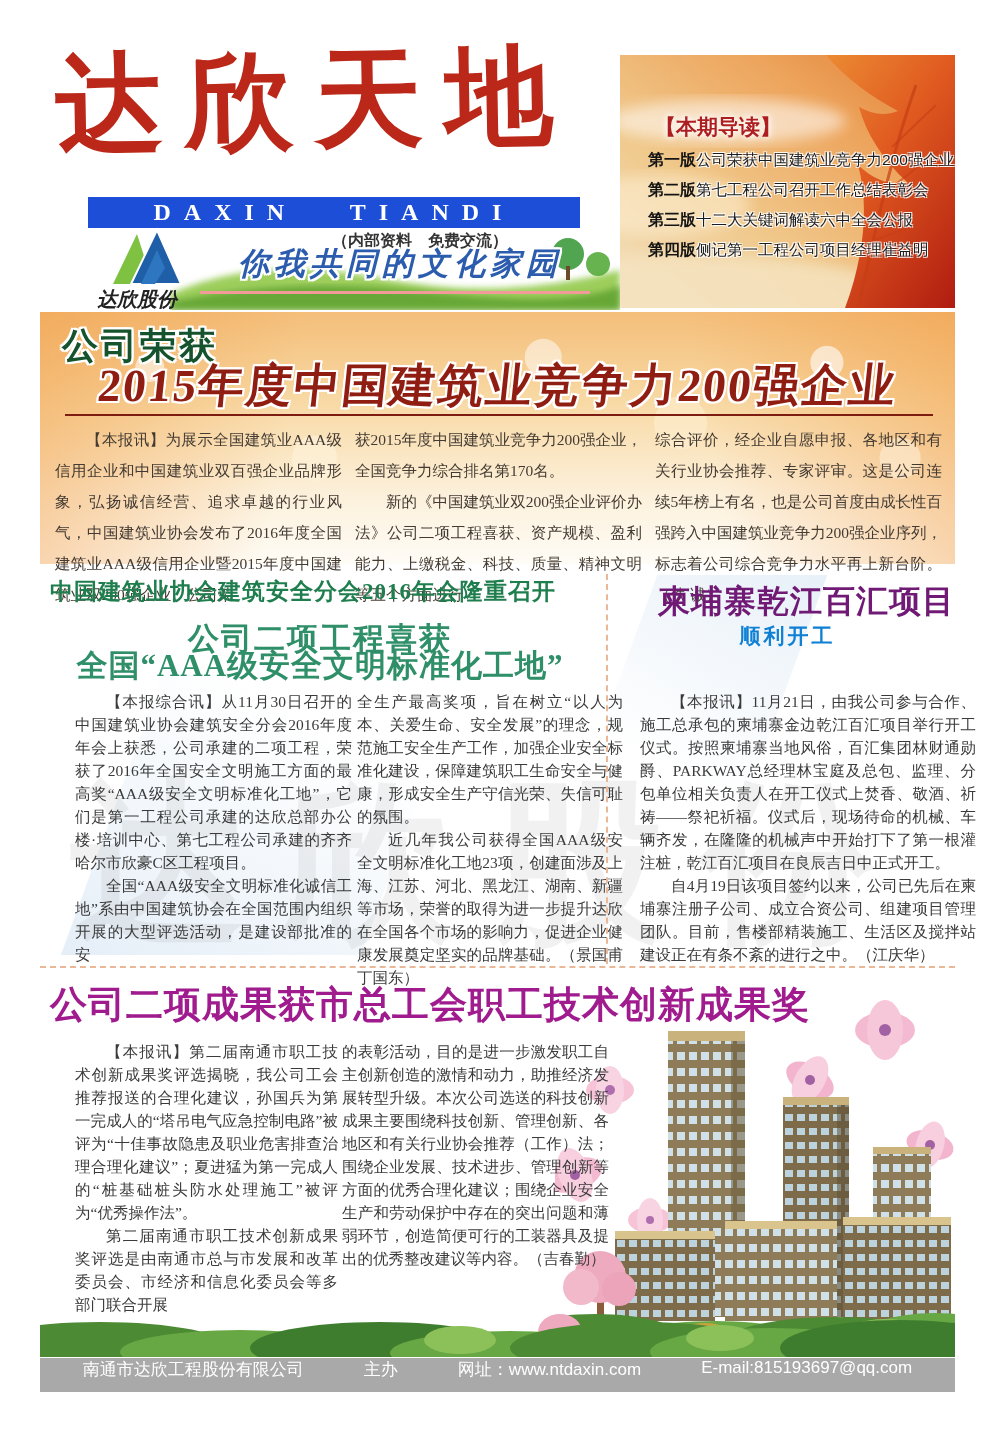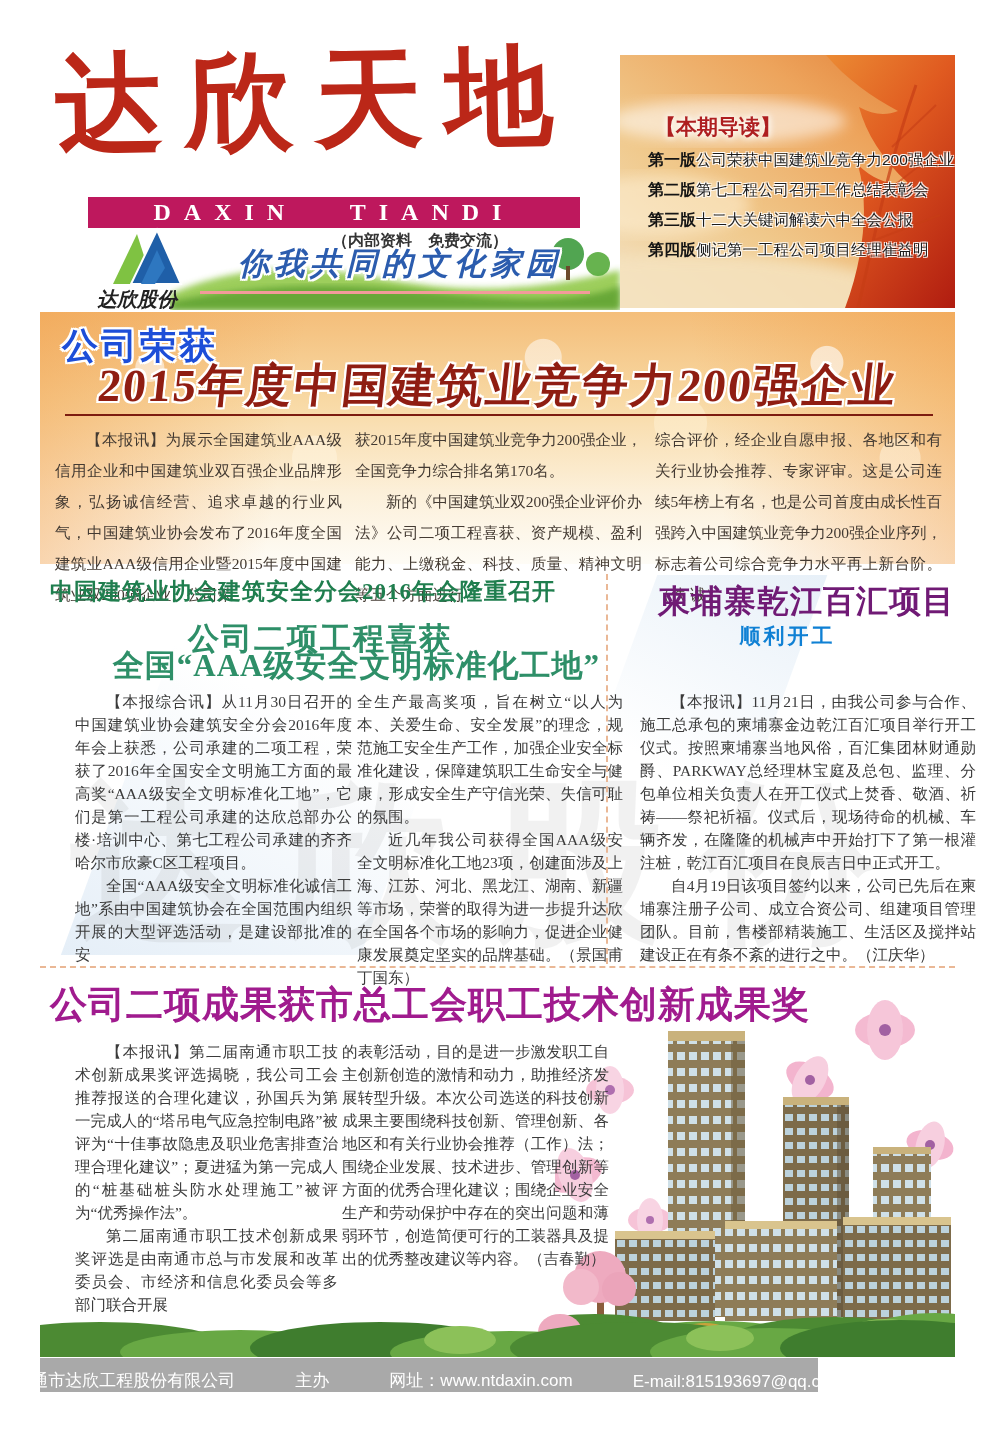--- a/index.html
+++ b/index.html
@@ -12,21 +12,21 @@
   .ow1{text-shadow:-1px -1px 0 rgba(255,255,255,.9),1px -1px 0 rgba(255,255,255,.9),
       -1px 1px 0 rgba(255,255,255,.9),1px 1px 0 rgba(255,255,255,.9);}
   p{margin:0;text-indent:2em;text-align:justify;}
   p.cont{text-indent:0;}
   .bodytext{font-size:15.5px;line-height:23px;color:#3a3a3a;margin-left:20px;}
   .leadtext{font-size:15.5px;line-height:31px;color:#433a32;}
 
   
   .mast-title{left:55px;top:42px;font-size:108px;line-height:1.1;font-weight:bold;
       color:#bb2718;letter-spacing:22px;transform:rotate(-1deg);white-space:nowrap;}
-  .en-bar{left:88px;top:197px;width:492px;height:31px;background:#be185d;color:#fff;
+  .en-bar{left:88px;top:197px;width:492px;height:31px;background:#1d4ed8;color:#fff;
       display:flex;align-items:center;justify-content:center;font-weight:bold;
       font-size:24px;letter-spacing:13px;word-spacing:34px;}
   .subtitle{left:230px;top:231px;width:380px;text-align:center;font-weight:bold;
       font-size:16px;color:#333;}
   .slogan{left:185px;top:243px;width:430px;text-align:center;font-size:31px;font-weight:bold;
       font-style:italic;color:#2b5cae;letter-spacing:5px;white-space:nowrap;}
   .slogan-line{left:200px;top:291px;width:390px;height:3px;background:#f29a9a;}
   .daterow{left:215px;top:294px;width:400px;display:flex;justify-content:center;gap:80px;
       font-size:17px;font-weight:bold;color:#4a4a4a;}
   .logo-label{left:62px;top:286px;width:150px;text-align:center;font-size:20px;
@@ -48,61 +48,61 @@
       radial-gradient(circle at 30% 58%, rgba(255,243,220,.6) 0 22px, transparent 23px),
       radial-gradient(circle at 55% 18%, rgba(255,255,255,.5) 0 18px, transparent 19px),
       radial-gradient(circle at 70% 44%, rgba(255,240,210,.55) 0 26px, transparent 27px),
       radial-gradient(circle at 86% 20%, rgba(255,255,255,.6) 0 16px, transparent 17px),
       radial-gradient(circle at 94% 58%, rgba(255,245,225,.5) 0 20px, transparent 21px),
       linear-gradient(100deg, rgba(240,150,60,.45), transparent 28%),
       linear-gradient(260deg, rgba(240,150,60,.45), transparent 28%),
       linear-gradient(180deg,#f4be7a 0%,#f8d9a4 35%,#fcf0da 72%,#fefcf6 100%);}
   .wmTri{left:380px;top:335px;width:0;height:0;border-left:130px solid transparent;
       border-right:130px solid transparent;border-bottom:215px solid rgba(248,223,178,.45);}
-  .lead-t1{left:62px;top:322px;font-size:36px;font-weight:bold;color:#1d4ed8;letter-spacing:3px;}
+  .lead-t1{left:62px;top:322px;font-size:36px;font-weight:bold;color:#14532d;letter-spacing:3px;}
   .lead-t2{left:40px;top:355px;width:915px;text-align:center;font-size:46px;font-weight:bold;
       color:#8f1d12;letter-spacing:2px;transform:skewX(-6deg);white-space:nowrap;}
   .lead-rule{left:65px;top:414px;width:868px;height:2px;background:#7d1c10;}
   .lead-c1{left:55px;top:424px;width:287px;}
   .lead-c2{left:355px;top:424px;width:287px;}
   .lead-c3{left:655px;top:424px;width:287px;}
 
   
   .wmA{left:130px;top:575px;width:300px;height:380px;transform:skewX(-20deg);
       background:linear-gradient(25deg, rgba(203,222,240,.5), rgba(203,222,240,0) 60%);}
   .wmB{left:610px;top:575px;width:170px;height:260px;transform:skewX(-20deg);
       background:linear-gradient(205deg, rgba(203,222,240,.45), rgba(203,222,240,0) 70%);}
   .wm-text{left:70px;top:745px;font-size:175px;font-weight:bold;letter-spacing:35px;
       color:rgba(150,150,150,.13);white-space:nowrap;}
   .safety-kicker{left:50px;top:576px;font-size:23px;font-weight:bold;color:#1f7e4e;letter-spacing:1px;}
   .safety-t1{left:40px;top:606px;width:560px;text-align:center;font-size:31px;font-weight:bold;
       color:#2e8f68;letter-spacing:2px;margin-top:12px;}
-  .safety-t2{left:40px;top:645px;width:560px;text-align:right;font-size:31px;font-weight:bold;
+  .safety-t2{left:40px;top:645px;width:560px;text-align:center;font-size:31px;font-weight:bold;
       color:#2e8f68;letter-spacing:1px;white-space:nowrap;}
   .safety-c1{left:55px;top:690px;width:277px;}
   .safety-c2{left:337px;top:690px;width:266px;}
   .v-dash{left:606px;top:574px;height:390px;width:0;border-left:2px dashed #eab896;}
   .h-dash{left:40px;top:966px;width:915px;height:0;border-top:2px dashed #eab896;}
   .camb-t1{left:620px;top:580px;width:335px;text-align:right;font-size:32px;font-weight:bold;
       color:#701a75;letter-spacing:1px;white-space:nowrap;}
   .camb-t2{left:620px;top:622px;width:335px;text-align:center;font-size:21px;font-weight:bold;
       color:#0f80d4;letter-spacing:3px;}
   .camb-body{left:620px;top:690px;width:336px;}
 
   
   .award-title{left:50px;top:980px;font-size:37px;font-weight:bold;color:#a01b8e;
       letter-spacing:1px;white-space:nowrap;}
   .award-c1{left:55px;top:1040px;width:263px;}
   .award-c2{left:322px;top:1040px;width:267px;}
   .decor-right{left:555px;top:985px;width:400px;height:372px;}
   .decor-grass{left:40px;top:1290px;width:915px;height:67px;}
 
   
-  .footer{left:40px;top:1358px;width:778px;height:34px;background:#a9a9a9;color:#fff;
-      display:flex;align-items:flex-end;justify-content:center;gap:60px;font-size:17px;}
+  .footer{left:40px;top:1358px;width:915px;height:34px;background:#a9a9a9;color:#fff;
+      display:flex;align-items:flex-start;justify-content:center;gap:60px;font-size:17px;}
   .footer span{white-space:nowrap;}
 </style>
 </head>
 <body>
 
 <div class="page">
 
   <svg class="abs" style="left:170px;top:236px;" width="450" height="74" viewBox="0 0 450 74">
     <defs>
         <filter id="blur1">

